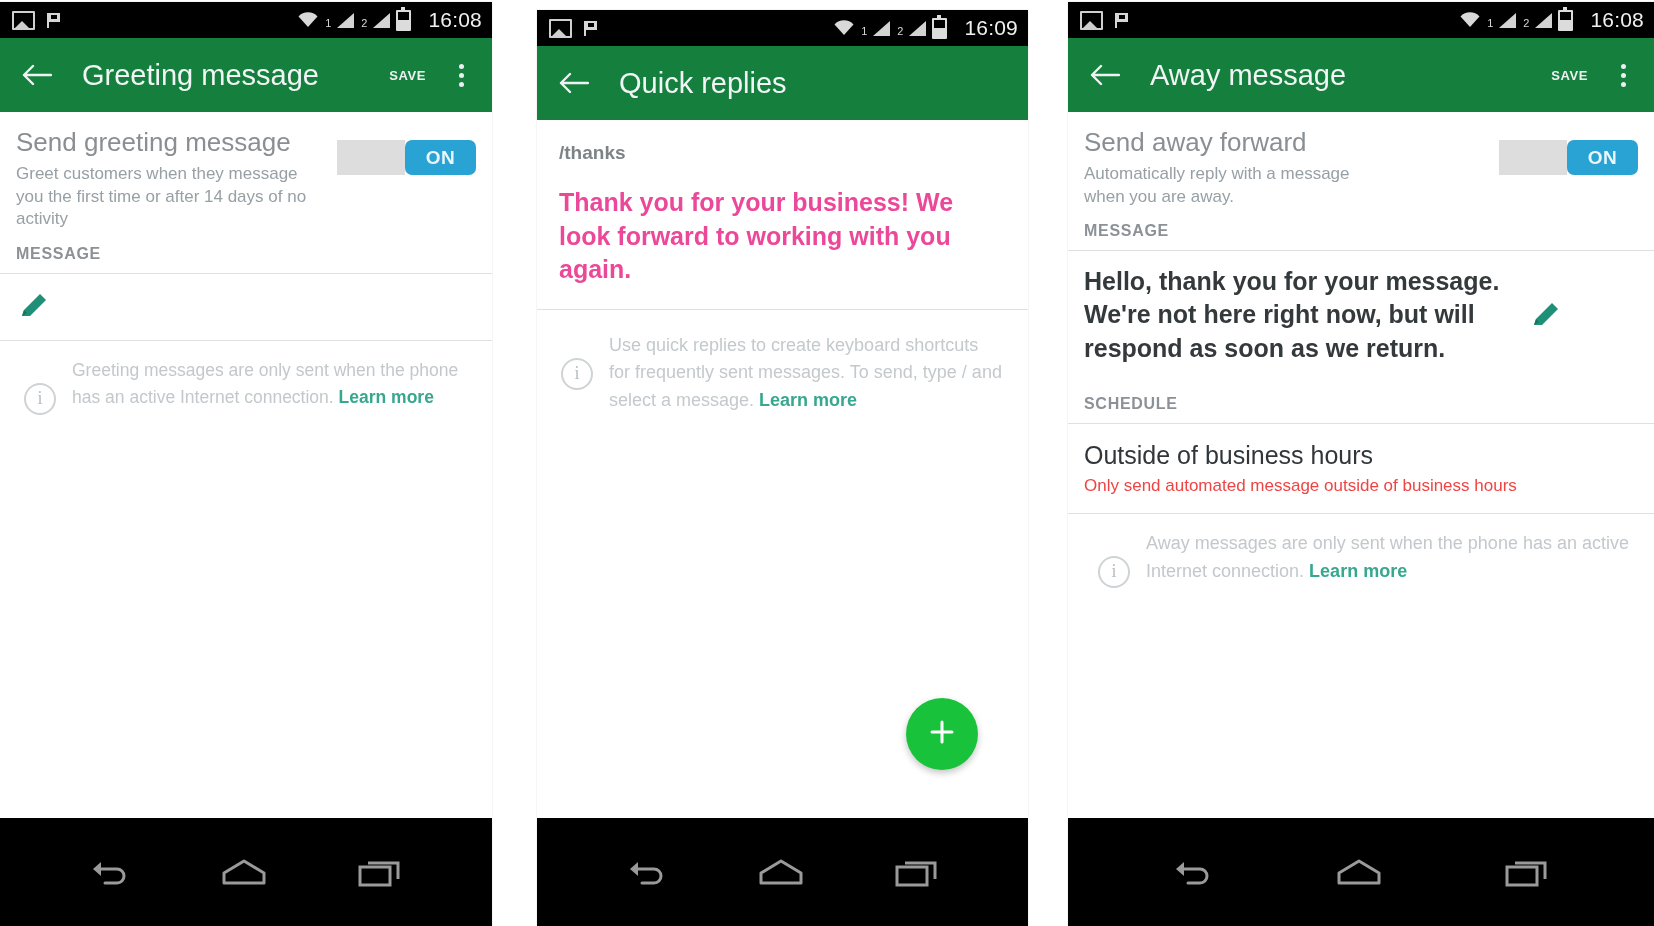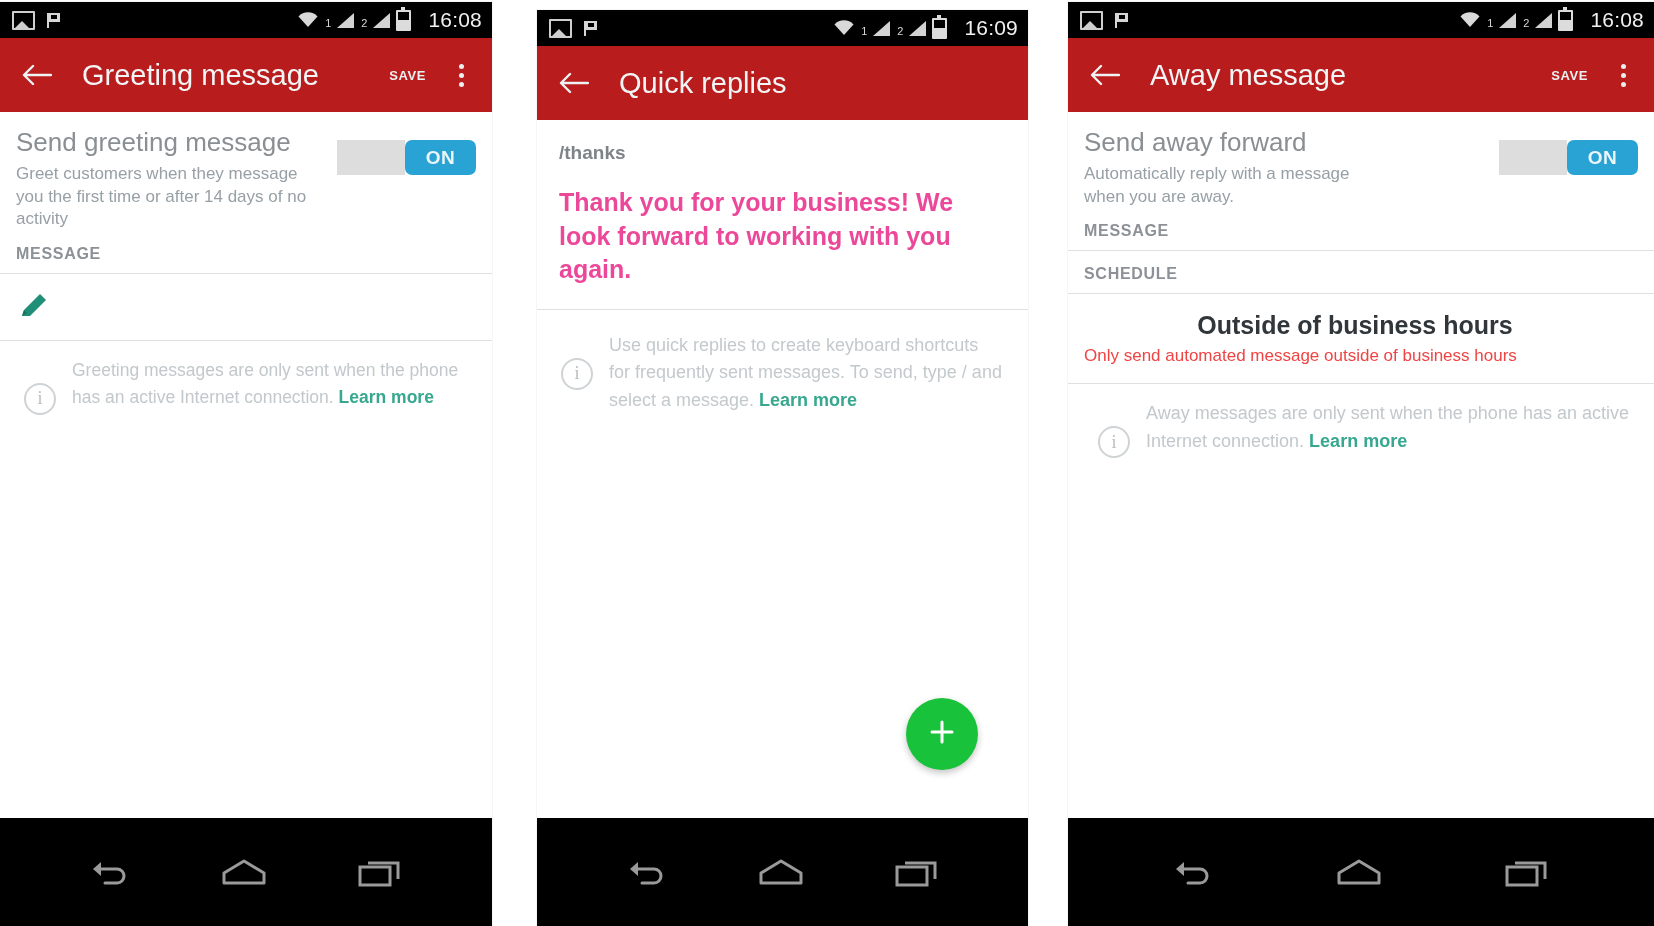--- a/index.html
+++ b/index.html
@@ -79,21 +79,21 @@
     position: relative;
     background: linear-gradient(to top, #dcdcdc 55%, transparent 55%);
   }
   .ico-batt::before {
     content:""; position:absolute; top:-5px; left:2.5px;
     width:4px; height:3px; background:#dcdcdc;
   }
 
   
   .appbar {
-    background: #b91c1c;
+    background: #15803d;
     height: 74px;
     display: flex;
     align-items: center;
     padding: 0 18px 0 20px;
     flex: 0 0 auto;
   }
   .appbar-back {
     width: 34px; height: 34px;
     flex: 0 0 auto;
     display: flex; align-items: center; justify-content: center;
@@ -251,25 +251,24 @@
     width: 72px; height: 72px;
     border-radius: 50%;
     background: #18c33b;
     box-shadow: 0 3px 7px rgba(0,0,0,0.24);
     display: flex; align-items: center; justify-content: center;
   }
 
   
   .sched-title {
     font-size: 25px;
-    font-weight: bold;
+    font-weight: normal;
     color: #31363a;
     padding: 16px 28px 4px 16px;
     line-height: 1.2;
-    text-align: center;
   }
   .sched-sub {
     font-size: 17px;
     color: #ef4444;
     line-height: 1.36;
     padding: 0 8px 16px 16px;
   }
 
   
   .navbar {
@@ -544,20 +543,29 @@
         </div>
         <div class="switch">
           <div class="switch-track"></div>
           <div class="switch-thumb">ON</div>
         </div>
       </div>
 
       <div class="section-label">MESSAGE</div>
       <div class="divider"></div>
 
+      <div class="row-message">
+        <div class="message-text" style="max-width:430px">Hello, thank you for your message. We're not here right now, but will respond as soon as we return.</div>
+        <div class="pencil">
+          <svg viewBox="0 0 36 36" width="36" height="36">
+              <path d="M6 28 L8 22 L24 6 L30 12 L14 28 Z" fill="#1f8f77"></path>
+              <path d="M6 28 L8 22 L11 25 Z" fill="#17745f"></path>
+            </svg>
+        </div>
+      </div>
 
       <div class="section-label">SCHEDULE</div>
       <div class="divider"></div>
 
       <div>
         <div class="sched-title">Outside of business hours</div>
         <div class="sched-sub">Only send automated message outside of business hours</div>
       </div>
       <div class="divider"></div>
 

